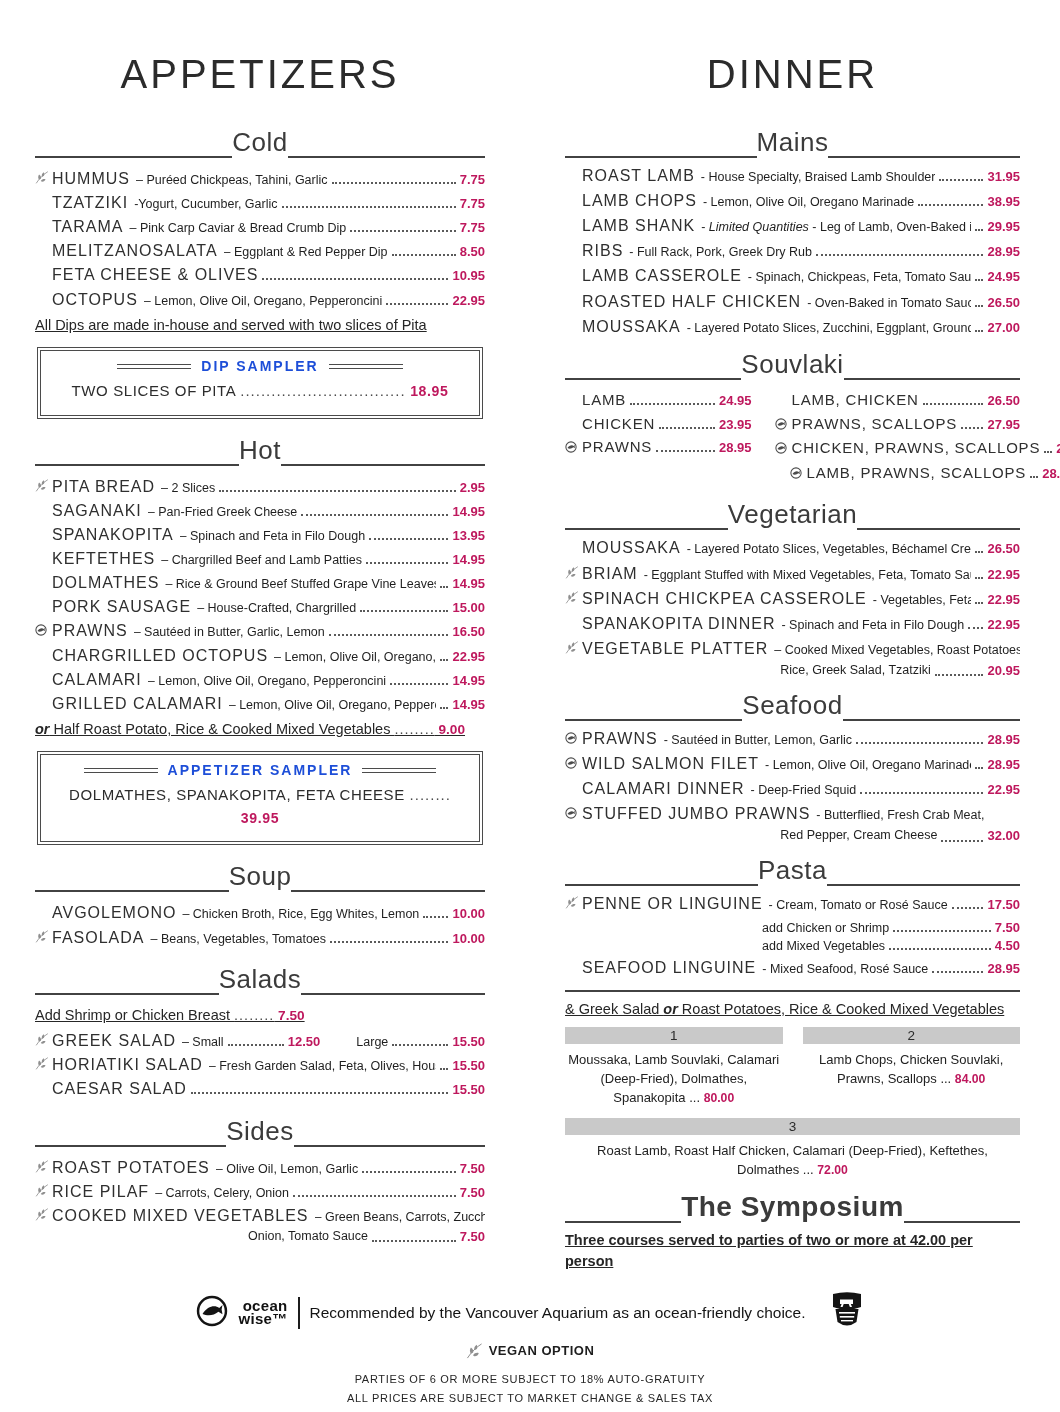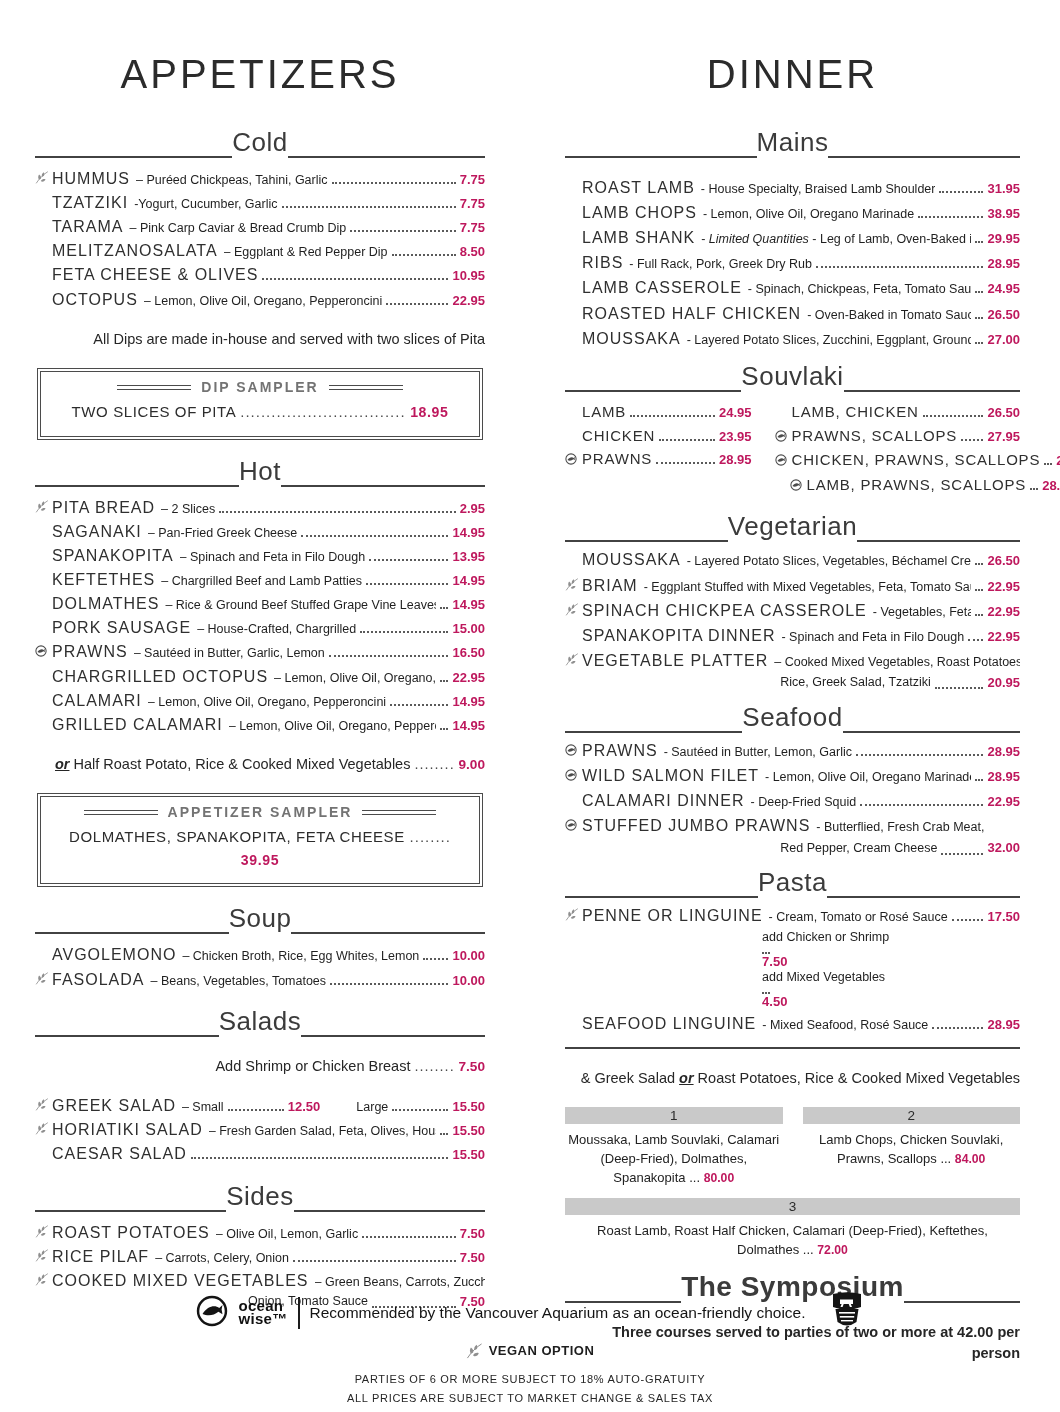--- a/index.html
+++ b/index.html
@@ -19,51 +19,51 @@
   .sec-head.emph .t{font-weight:bold;font-size:28px;}
   .row{display:flex;align-items:baseline;margin:3px 0;line-height:1.32;}
   .col-right .row{margin:4px 0;}
   .icell{width:17px;flex:0 0 17px;align-self:center;}
   .name{font-size:16px;letter-spacing:1px;color:#2f2f2f;white-space:nowrap;flex-shrink:0;}
   .desc{font-size:12.5px;color:#1f1f1f;margin-left:6px;white-space:nowrap;
         flex-shrink:1;min-width:0;overflow:hidden;}
   .leader{flex:1 1 8px;min-width:8px;height:0.72em;border-bottom:2px dotted #5a5a5a;
           margin:0 4px;}
   .price{font-size:13px;font-weight:bold;color:#be185d;white-space:nowrap;flex-shrink:0;}
-  .row2{display:flex;align-items:center;margin:1px 0 3px 46%;}
-  .row-extra{display:flex;align-items:baseline;margin:1px 0 1px 42%;flex-direction:column;}
+  .row2{display:flex;align-items:flex-start;margin:1px 0 3px 46%;}
+  .row-extra{display:flex;align-items:baseline;margin:1px 0 1px 42%;}
   .row-extra .desc{font-size:12.5px;}
   .pair-gap{flex:0 0 30px;}
   .seg.it{font-style:italic;}
   .seg.b{font-weight:bold;}
   .seg.price{font-weight:bold;font-size:0.94em;}
   .seg.dots{letter-spacing:1px;color:#4a4a4a;}
   .seg.em{font-weight:bold;font-style:italic;text-decoration:underline;}
-  .note{text-align:right;font-size:14.5px;color:#262626;margin:19px 0;line-height:1.42;}
+  .note{text-align:left;font-size:14.5px;color:#262626;margin:5px 0;line-height:1.42;text-decoration:underline;}
   .boxo{border:1px solid #4b4b4b;padding:2px;margin:12px 2px 16px;}
   .boxi{border:1px solid #4b4b4b;padding:7px 10px 12px;text-align:center;}
   .box-title{display:flex;align-items:center;justify-content:center;gap:10px;margin-bottom:6px;}
   .box-title .dbl{width:74px;height:3px;border-top:1px solid #4b4b4b;border-bottom:1px solid #4b4b4b;}
-  .box-title .t{font-size:14px;font-weight:bold;letter-spacing:2px;color:#737373;}
+  .box-title .t{font-size:14px;font-weight:bold;letter-spacing:2px;color:#1d4ed8;}
   .box-line{font-size:15px;letter-spacing:0.6px;color:#2c2c2c;line-height:1.5;}
   .souv{display:flex;gap:23px;margin-top:2px;}
   .souv-l{flex:0 0 41%;}
   .souv-r{flex:1;min-width:0;}
   .souv .name{font-size:15px;letter-spacing:0.8px;}
   .souv .row{margin:3.5px 0;}
   .souv .indent{margin-left:15px;}
   .combos{margin-top:8px;}
   .cpair{display:flex;gap:20px;}
   .ccol{flex:1;min-width:0;}
   .cbar{background:#c9c9c9;text-align:center;font-size:13.5px;color:#2a2a2a;padding:1px 0;}
   .ctext{text-align:center;font-size:13px;margin-top:7px;line-height:1.45;color:#222;}
   .cfull{margin-top:10px;}
   .footer{position:absolute;left:0;right:0;bottom:8px;text-align:center;}
   .ow-line{display:flex;align-items:center;justify-content:center;gap:10px;}
-  .ow-brand{font-weight:bold;font-size:15px;line-height:0.85;text-align:left;letter-spacing:0.3px;color:#111;}
+  .ow-brand{font-weight:bold;font-size:15px;line-height:0.85;text-align:right;letter-spacing:0.3px;color:#111;}
   .ow-sep{width:2px;height:32px;background:#1c1c1c;}
   .ow-text{font-size:15.5px;color:#141414;}
   .angus{margin-left:14px;}
   .vegan-line{margin-top:9px;display:flex;justify-content:center;gap:6px;
               font-size:13px;font-weight:bold;letter-spacing:0.5px;color:#1e1e1e;}
   .fine{font-size:11px;letter-spacing:0.7px;color:#262626;margin-top:11px;}
   .fine + .fine{margin-top:7px;}
 </style>
 </head>
 <body>

